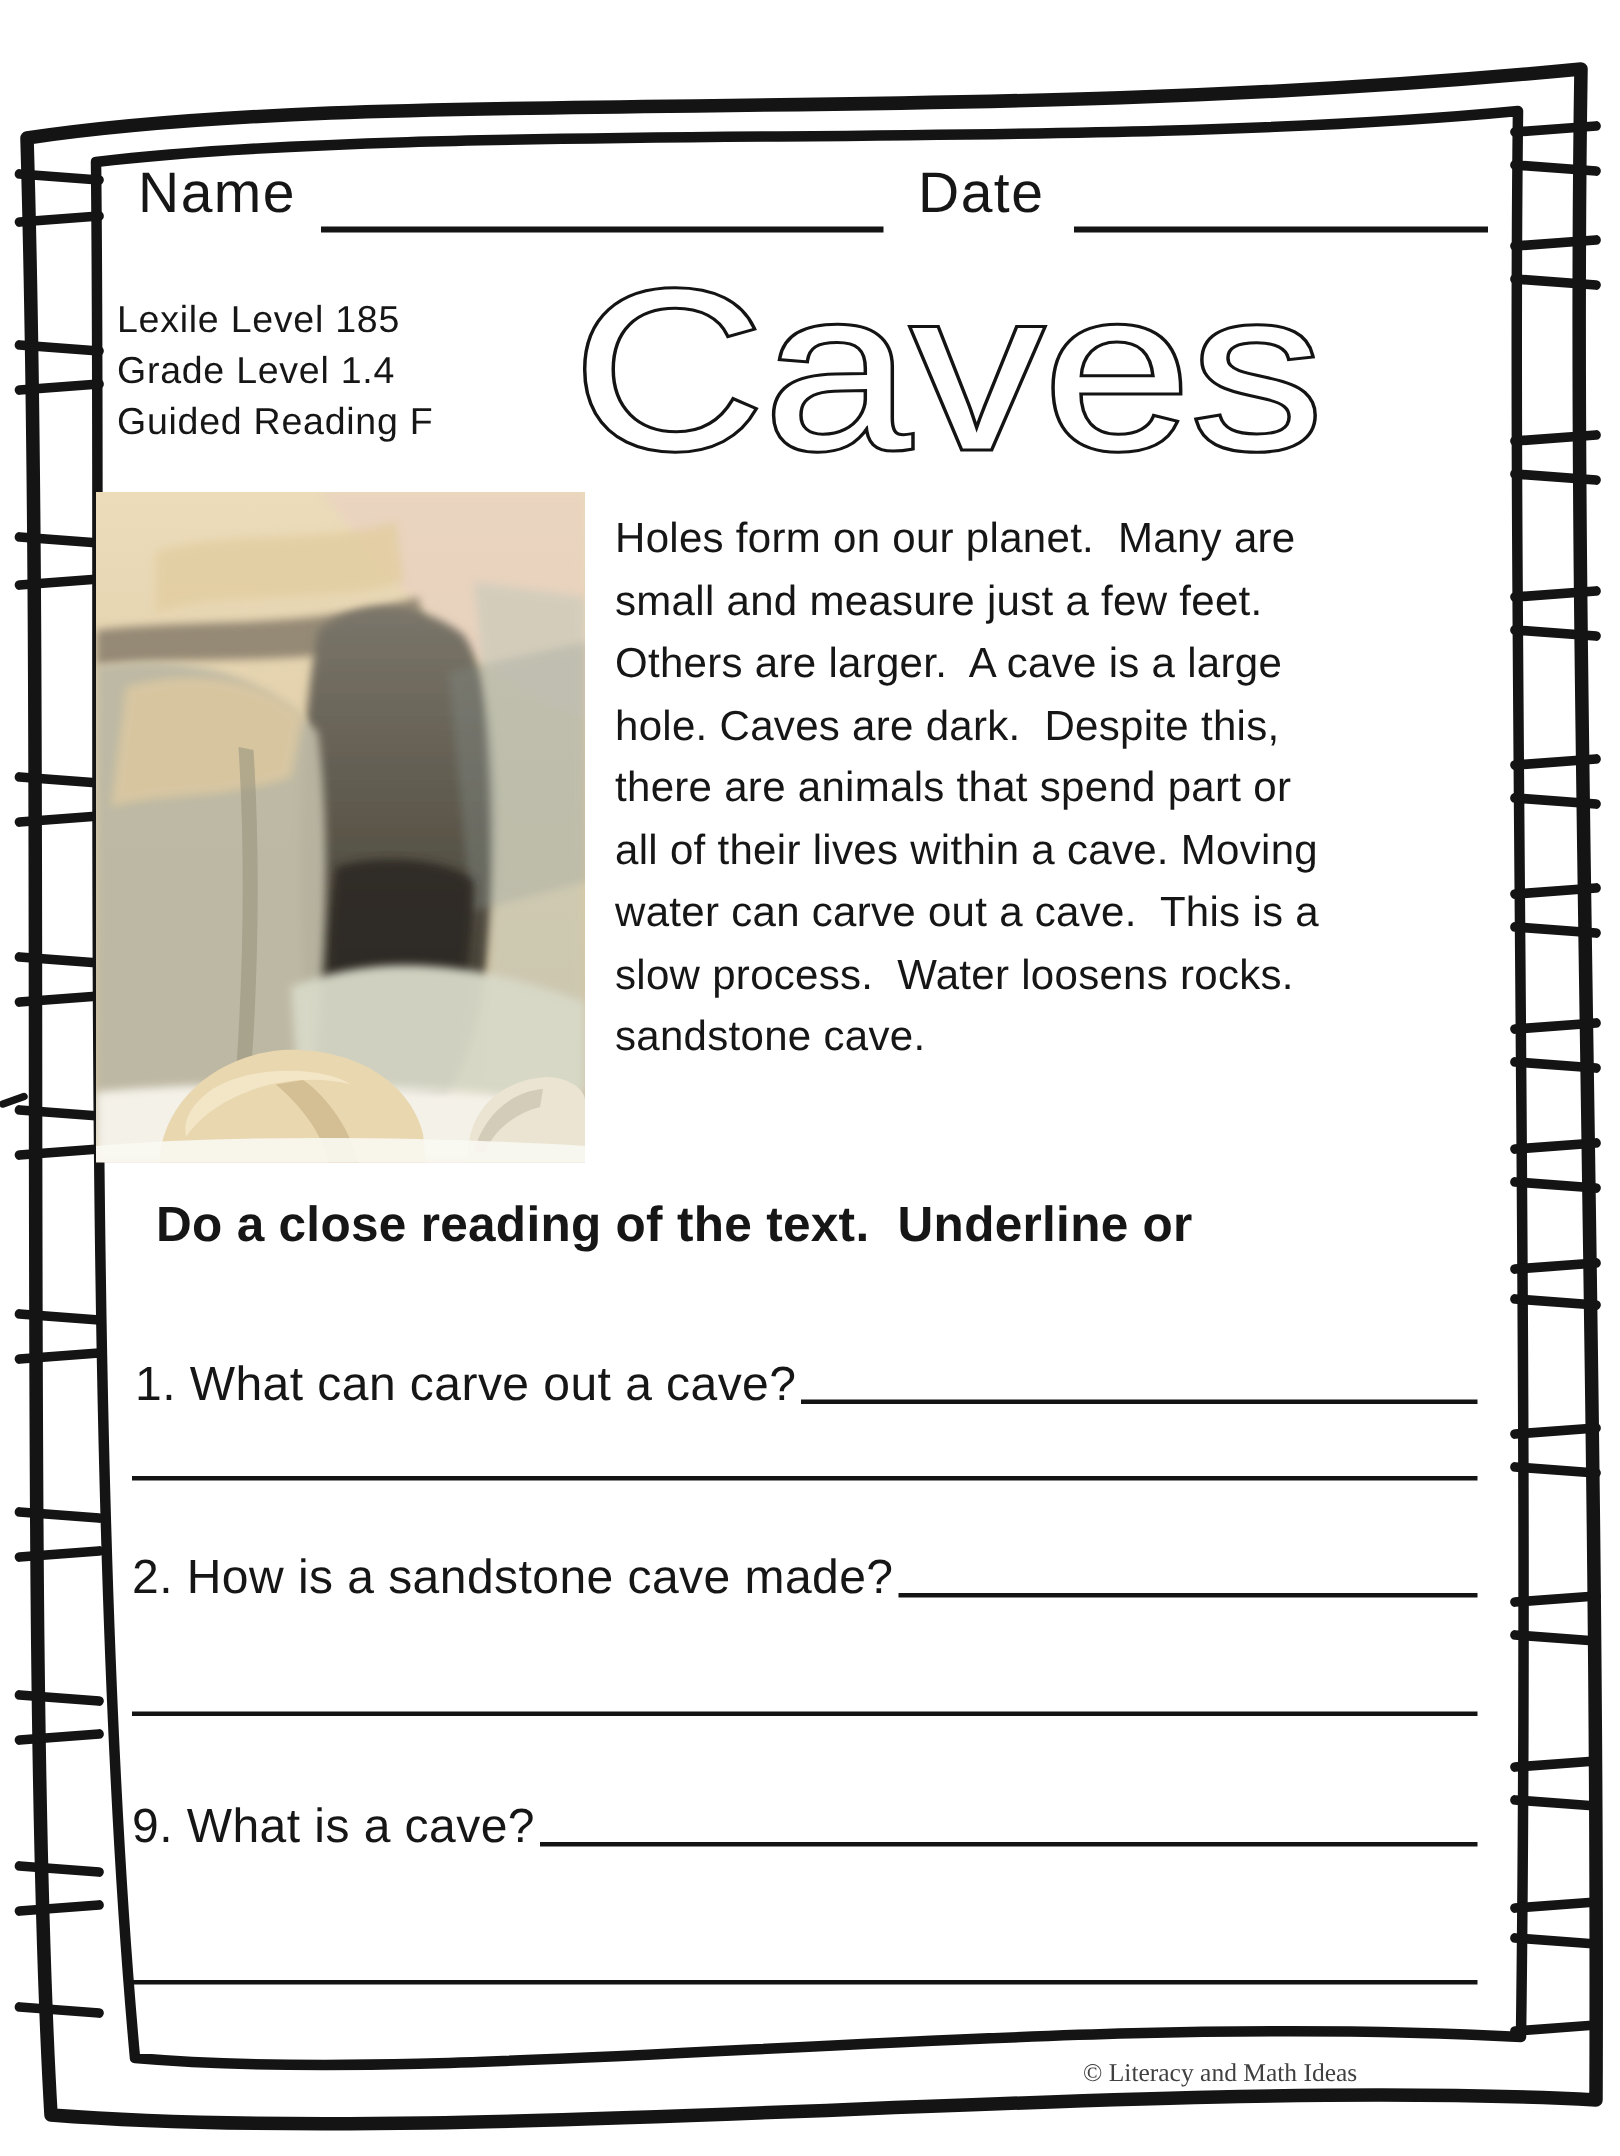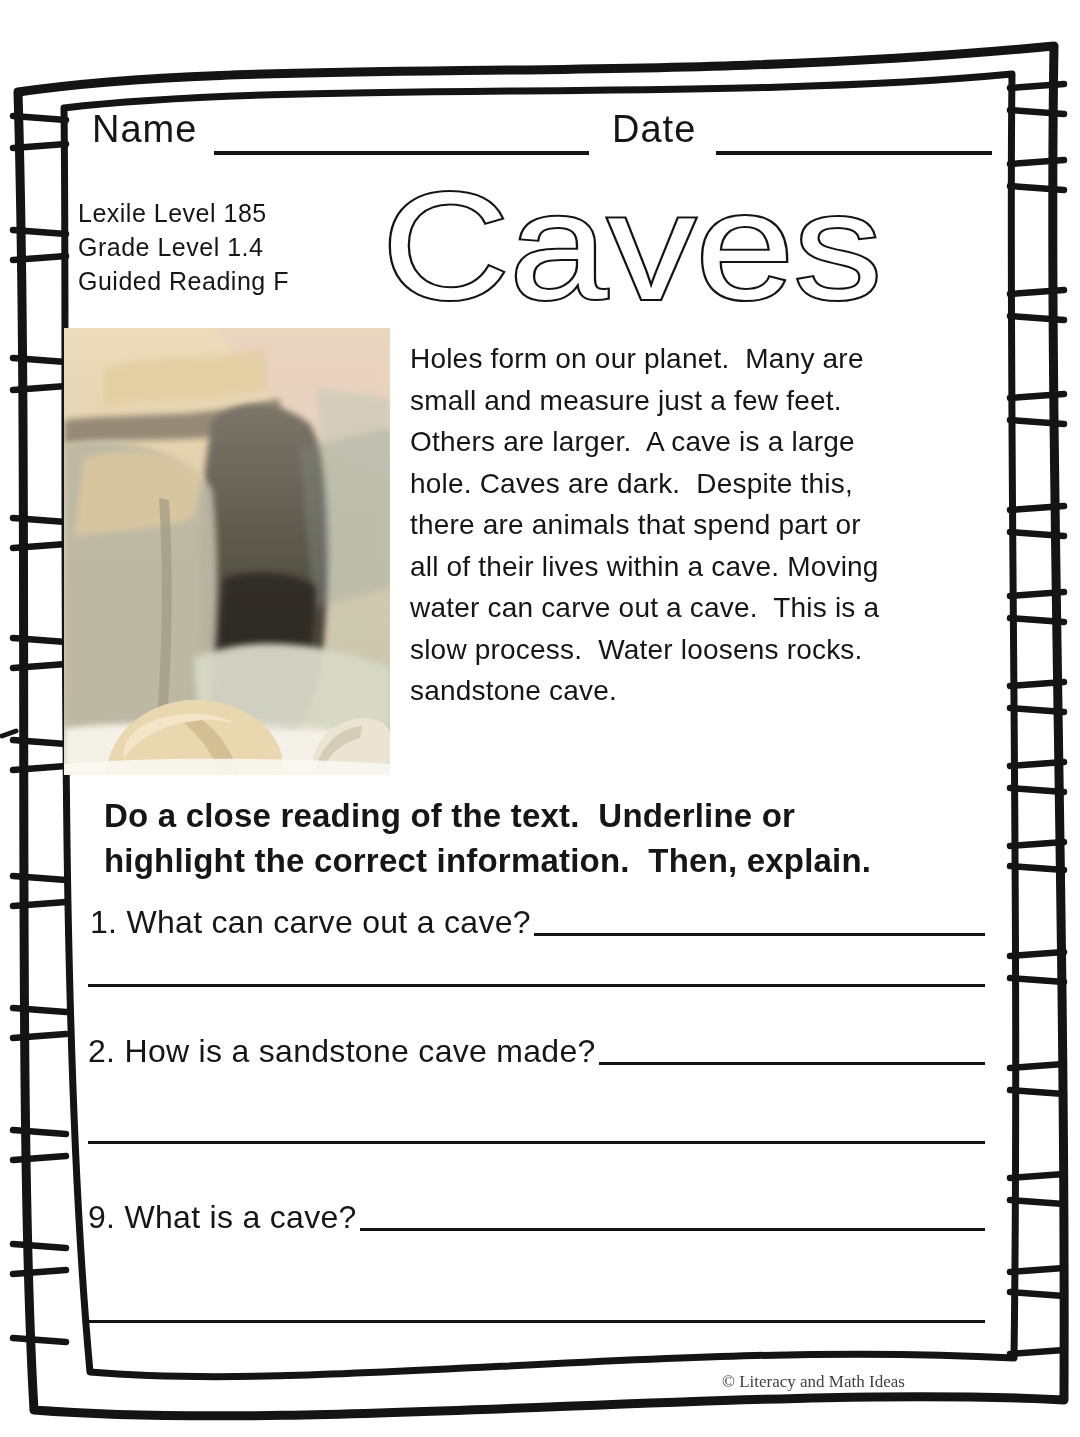--- a/index.html
+++ b/index.html
@@ -152,21 +152,20 @@
     <div class="prewrap">hole. Caves are dark.  Despite this,</div>
     <div class="prewrap">there are animals that spend part or</div>
     <div class="prewrap">all of their lives within a cave. Moving</div>
     <div class="prewrap">water can carve out a cave.  This is a</div>
     <div class="prewrap">slow process.  Water loosens rocks.</div>
     <div class="prewrap">sandstone cave.</div>
   </div>
 
   <div id="instructions" class="abs" style="left:104px;top:793px;">
     <div class="prewrap">Do a close reading of the text.  Underline or</div>
-    <div class="prewrap">highlight the correct information.  Then, explain.</div>
   </div>
 
   <div class="q abs" style="left:90px;top:897px;width:895px;height:44px;">
     <span class="prewrap">1. What can carve out a cave?</span>
     <div class="q-line"></div>
   </div>
   <div class="ans-line abs" style="left:88px;top:984px;width:897px;"></div>
 
   <div class="q abs" style="left:88px;top:1026px;width:897px;height:44px;">
     <span class="prewrap">2. How is a sandstone cave made?</span>

